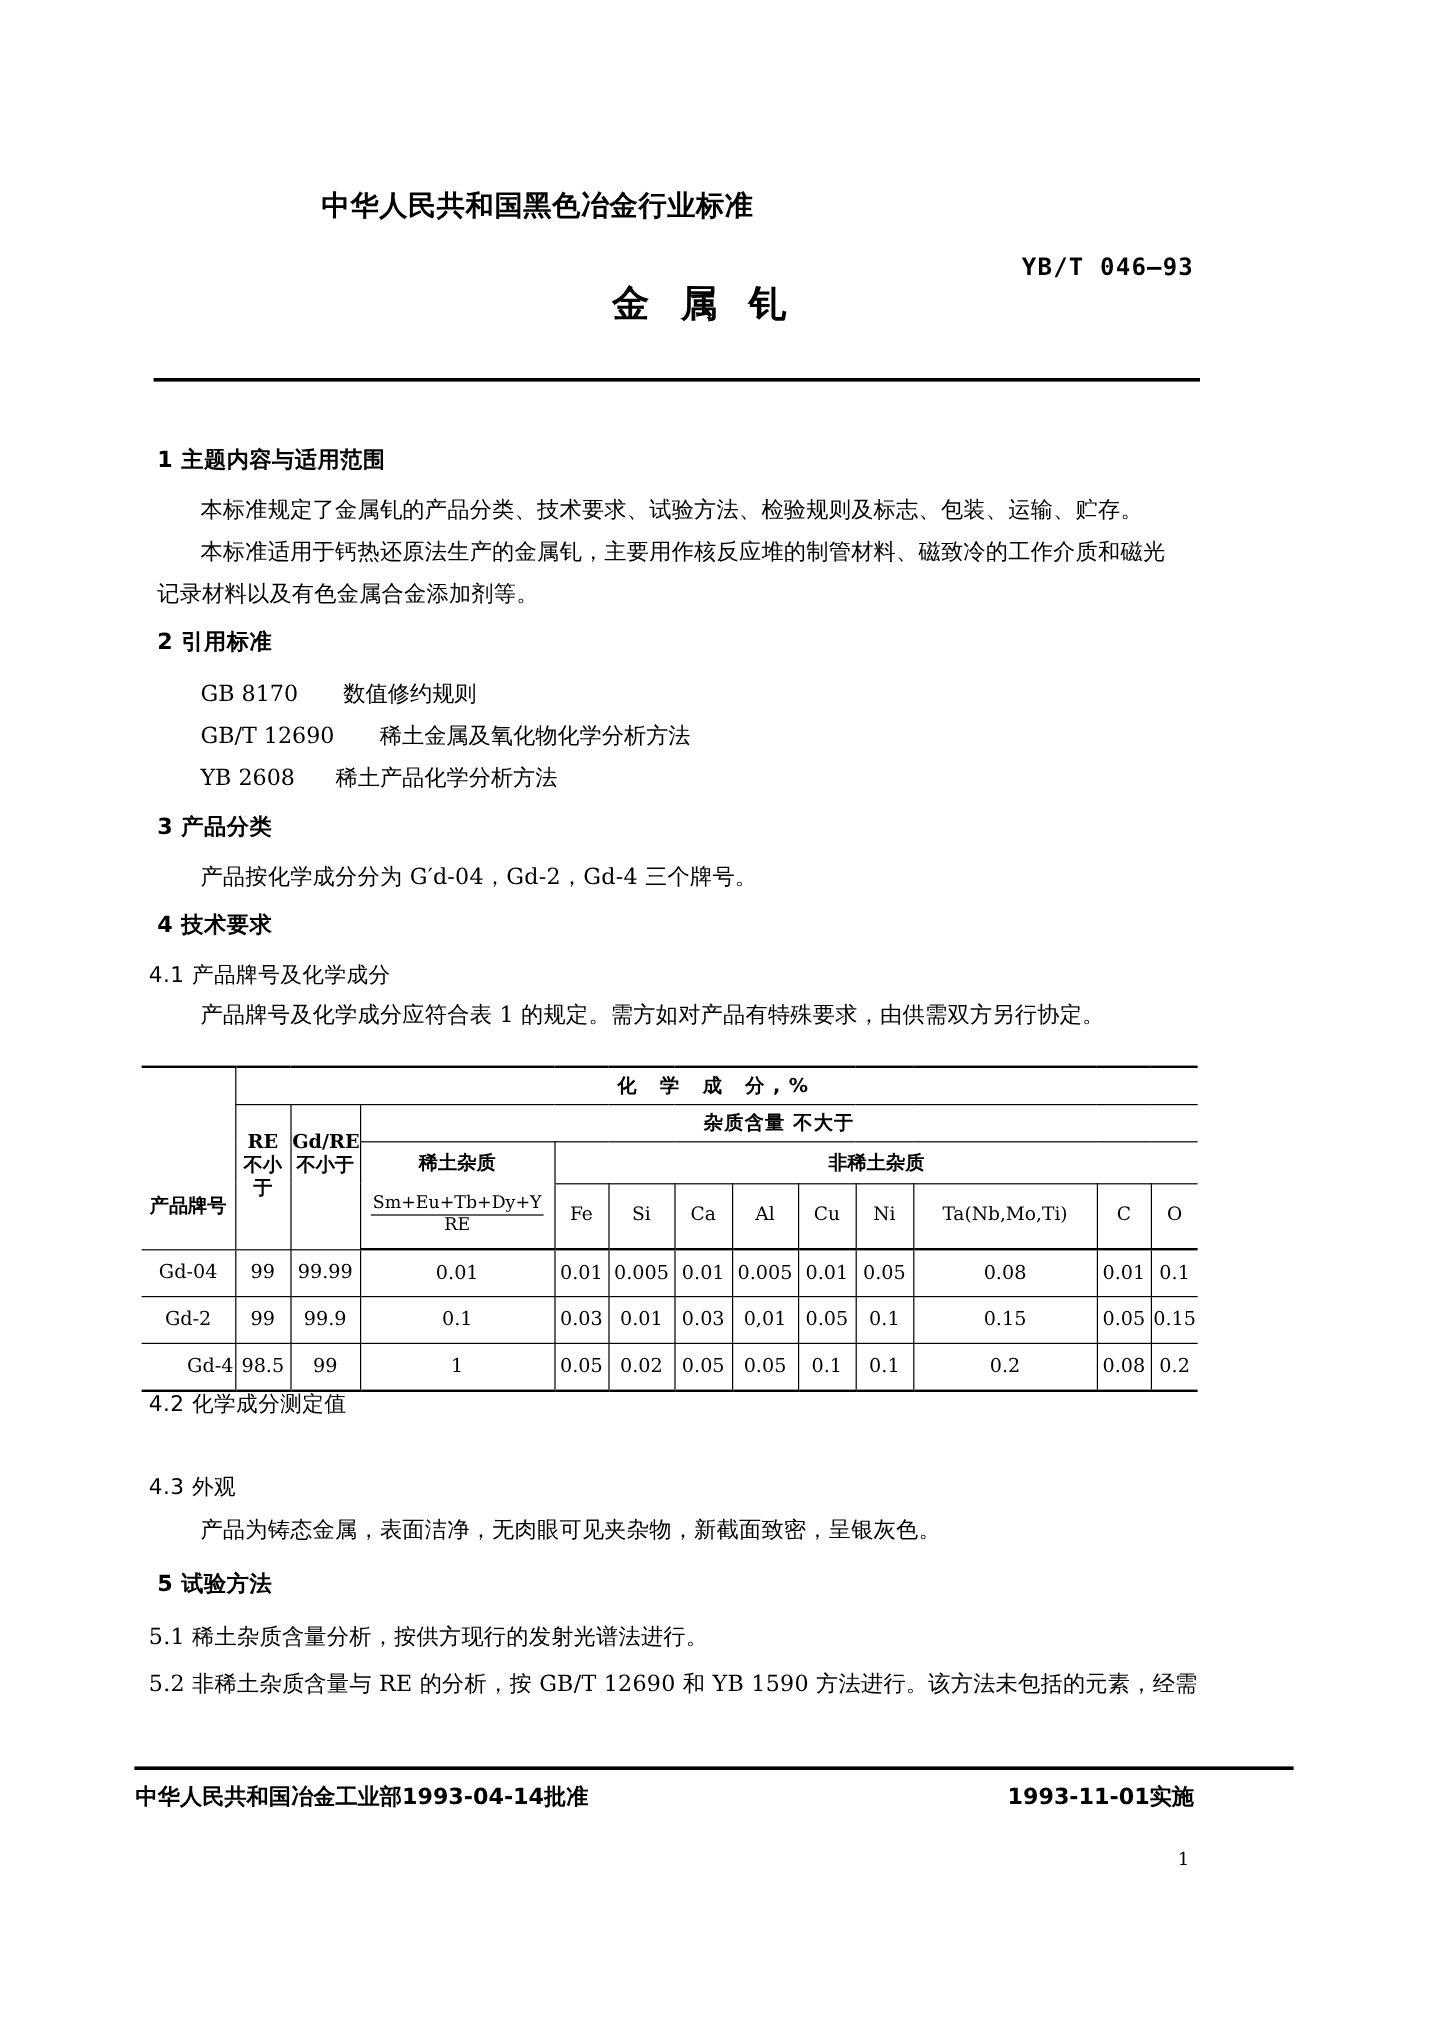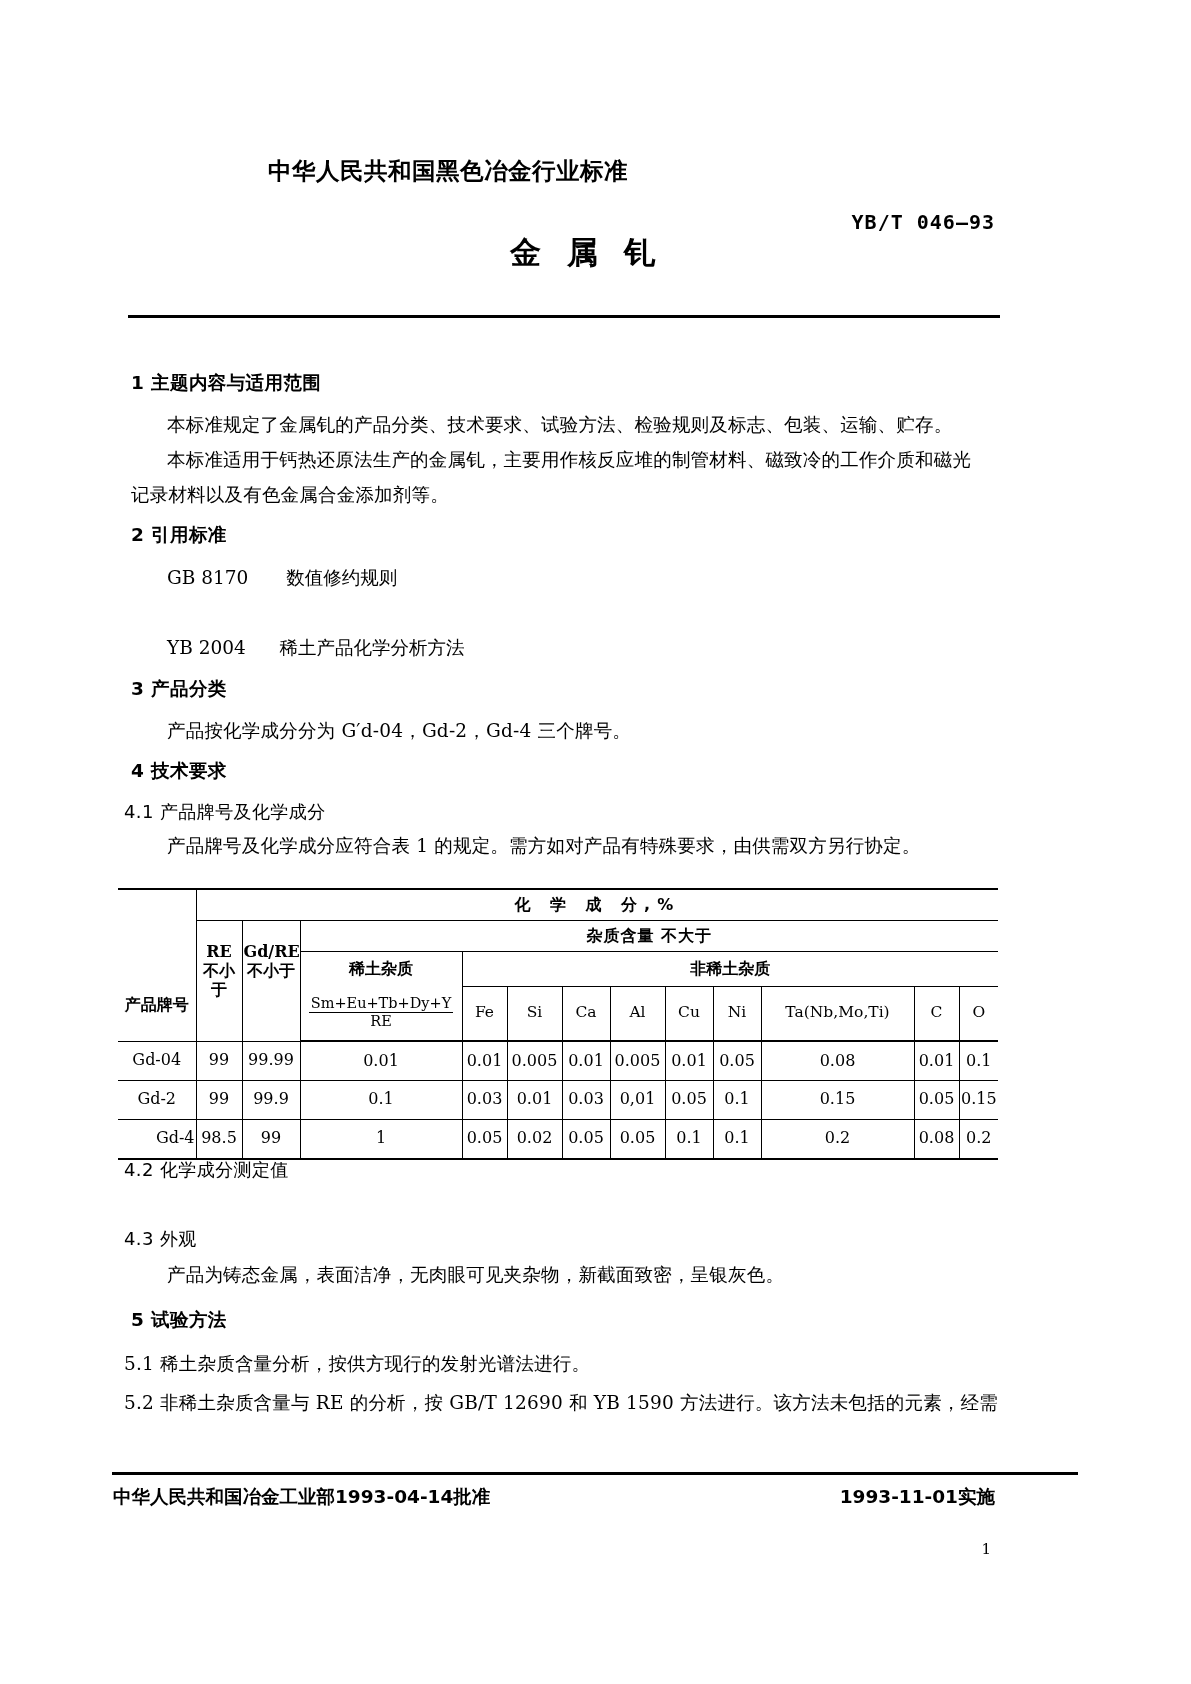--- a/index.html
+++ b/index.html
@@ -190,22 +190,27 @@
   <div class="para" style="left:167px; top:447px;">本标准适用于钙热还原法生产的金属钆，主要用作核反应堆的制管材料、磁致冷的工作介质和磁光</div>
   <div class="para" style="left:167px; top:412px;">本标准规定了金属钆的产品分类、技术要求、试验方法、检验规则及标志、包装、运输、贮存。</div>
   <div class="para" style="left:131px; top:482px;">记录材料以及有色金属合金添加剂等。</div>
 
   <div class="sec-h" style="left:131px; top:522px;">2   引用标准</div>
   <div class="ref-line" style="left:167px; top:565px;">
     <span>GB 8170</span>
     <span style="display:inline-block;width:26px;"></span>
     <span>数值修约规则</span>
   </div>
+  <div class="ref-line" style="left:167px; top:600px;">
+    <span>GB/T 12690</span>
+    <span style="display:inline-block;width:26px;"></span>
+    <span>稀土金属及氧化物化学分析方法</span>
+  </div>
   <div class="ref-line" style="left:167px; top:635px;">
-    <span>YB 2004</span>
+    <span>YB 2608</span>
     <span style="display:inline-block;width:22px;"></span>
     <span>稀土产品化学分析方法</span>
   </div>
 
   <div class="sec-h" style="left:131px; top:676px;">3   产品分类</div>
   <div class="para" style="left:167px; top:718px;">产品按化学成分分为 G′d-04，Gd-2，Gd-4 三个牌号。</div>
 
   <div class="sec-h" style="left:131px; top:758px;">4   技术要求</div>
   <div class="sub-h" style="left:124px; top:800px;">4.1   产品牌号及化学成分</div>
   <div class="para" style="left:167px; top:833px;">产品牌号及化学成分应符合表 1 的规定。需方如对产品有特殊要求，由供需双方另行协定。</div>

